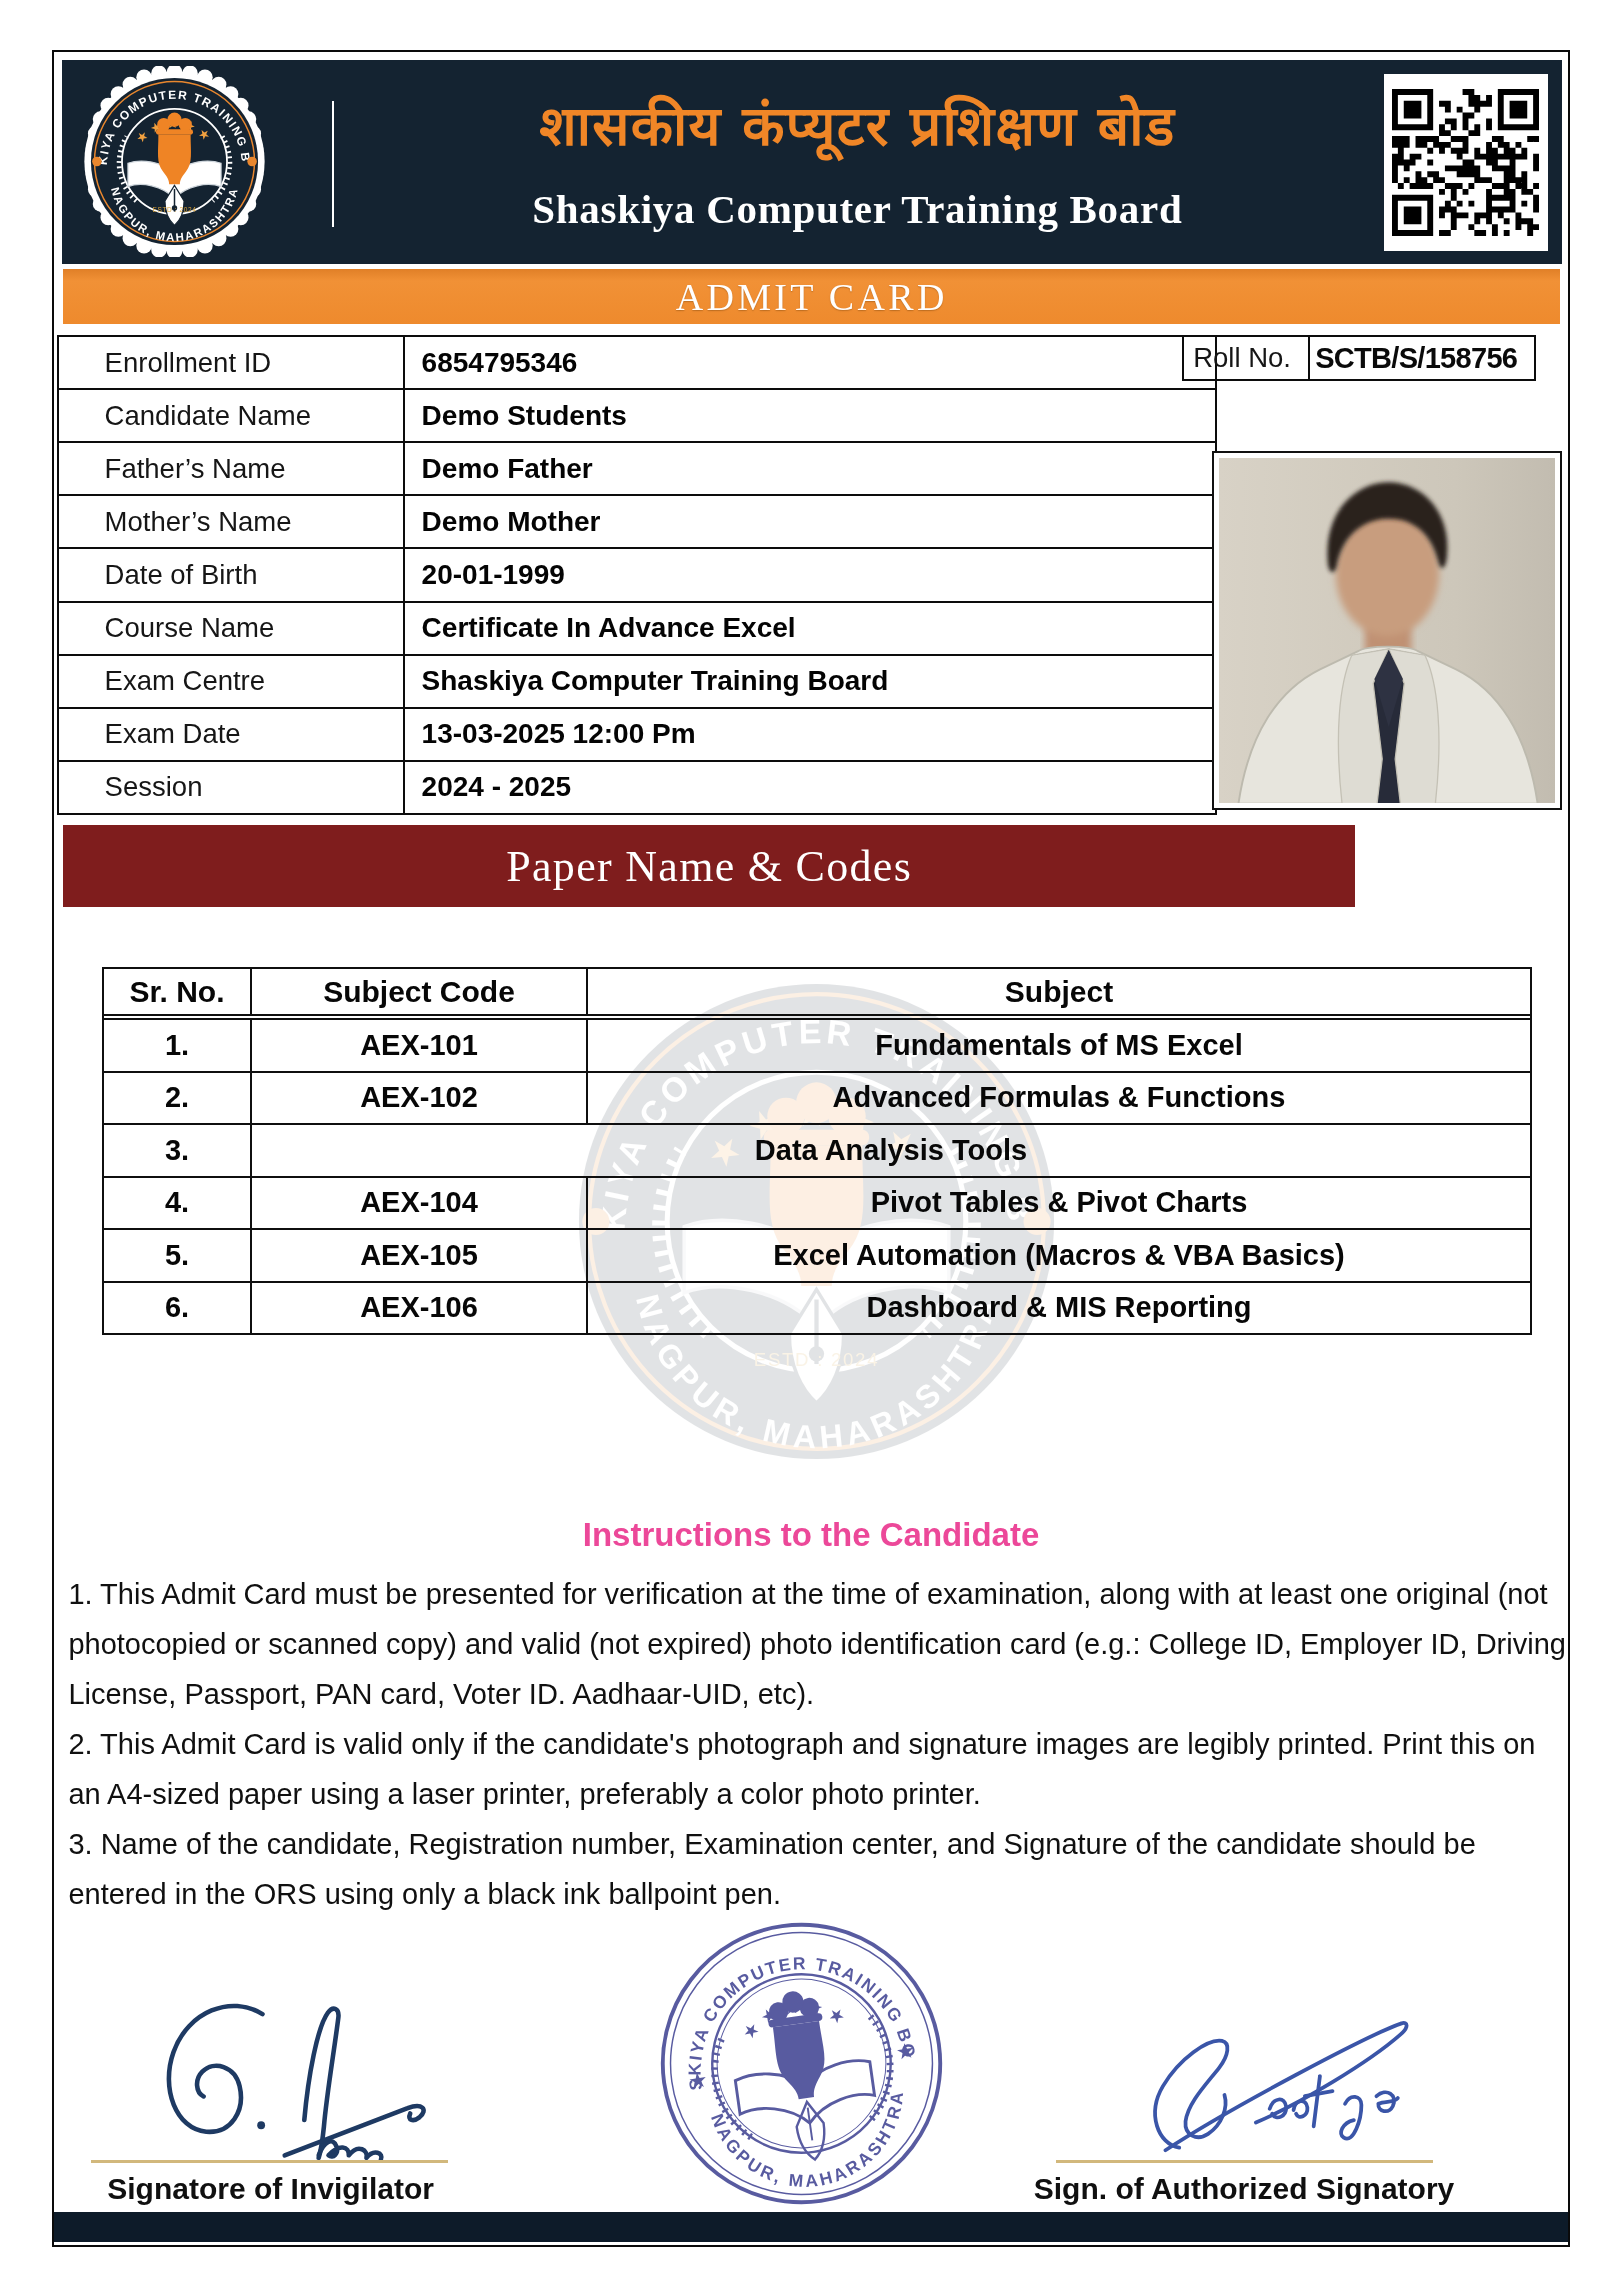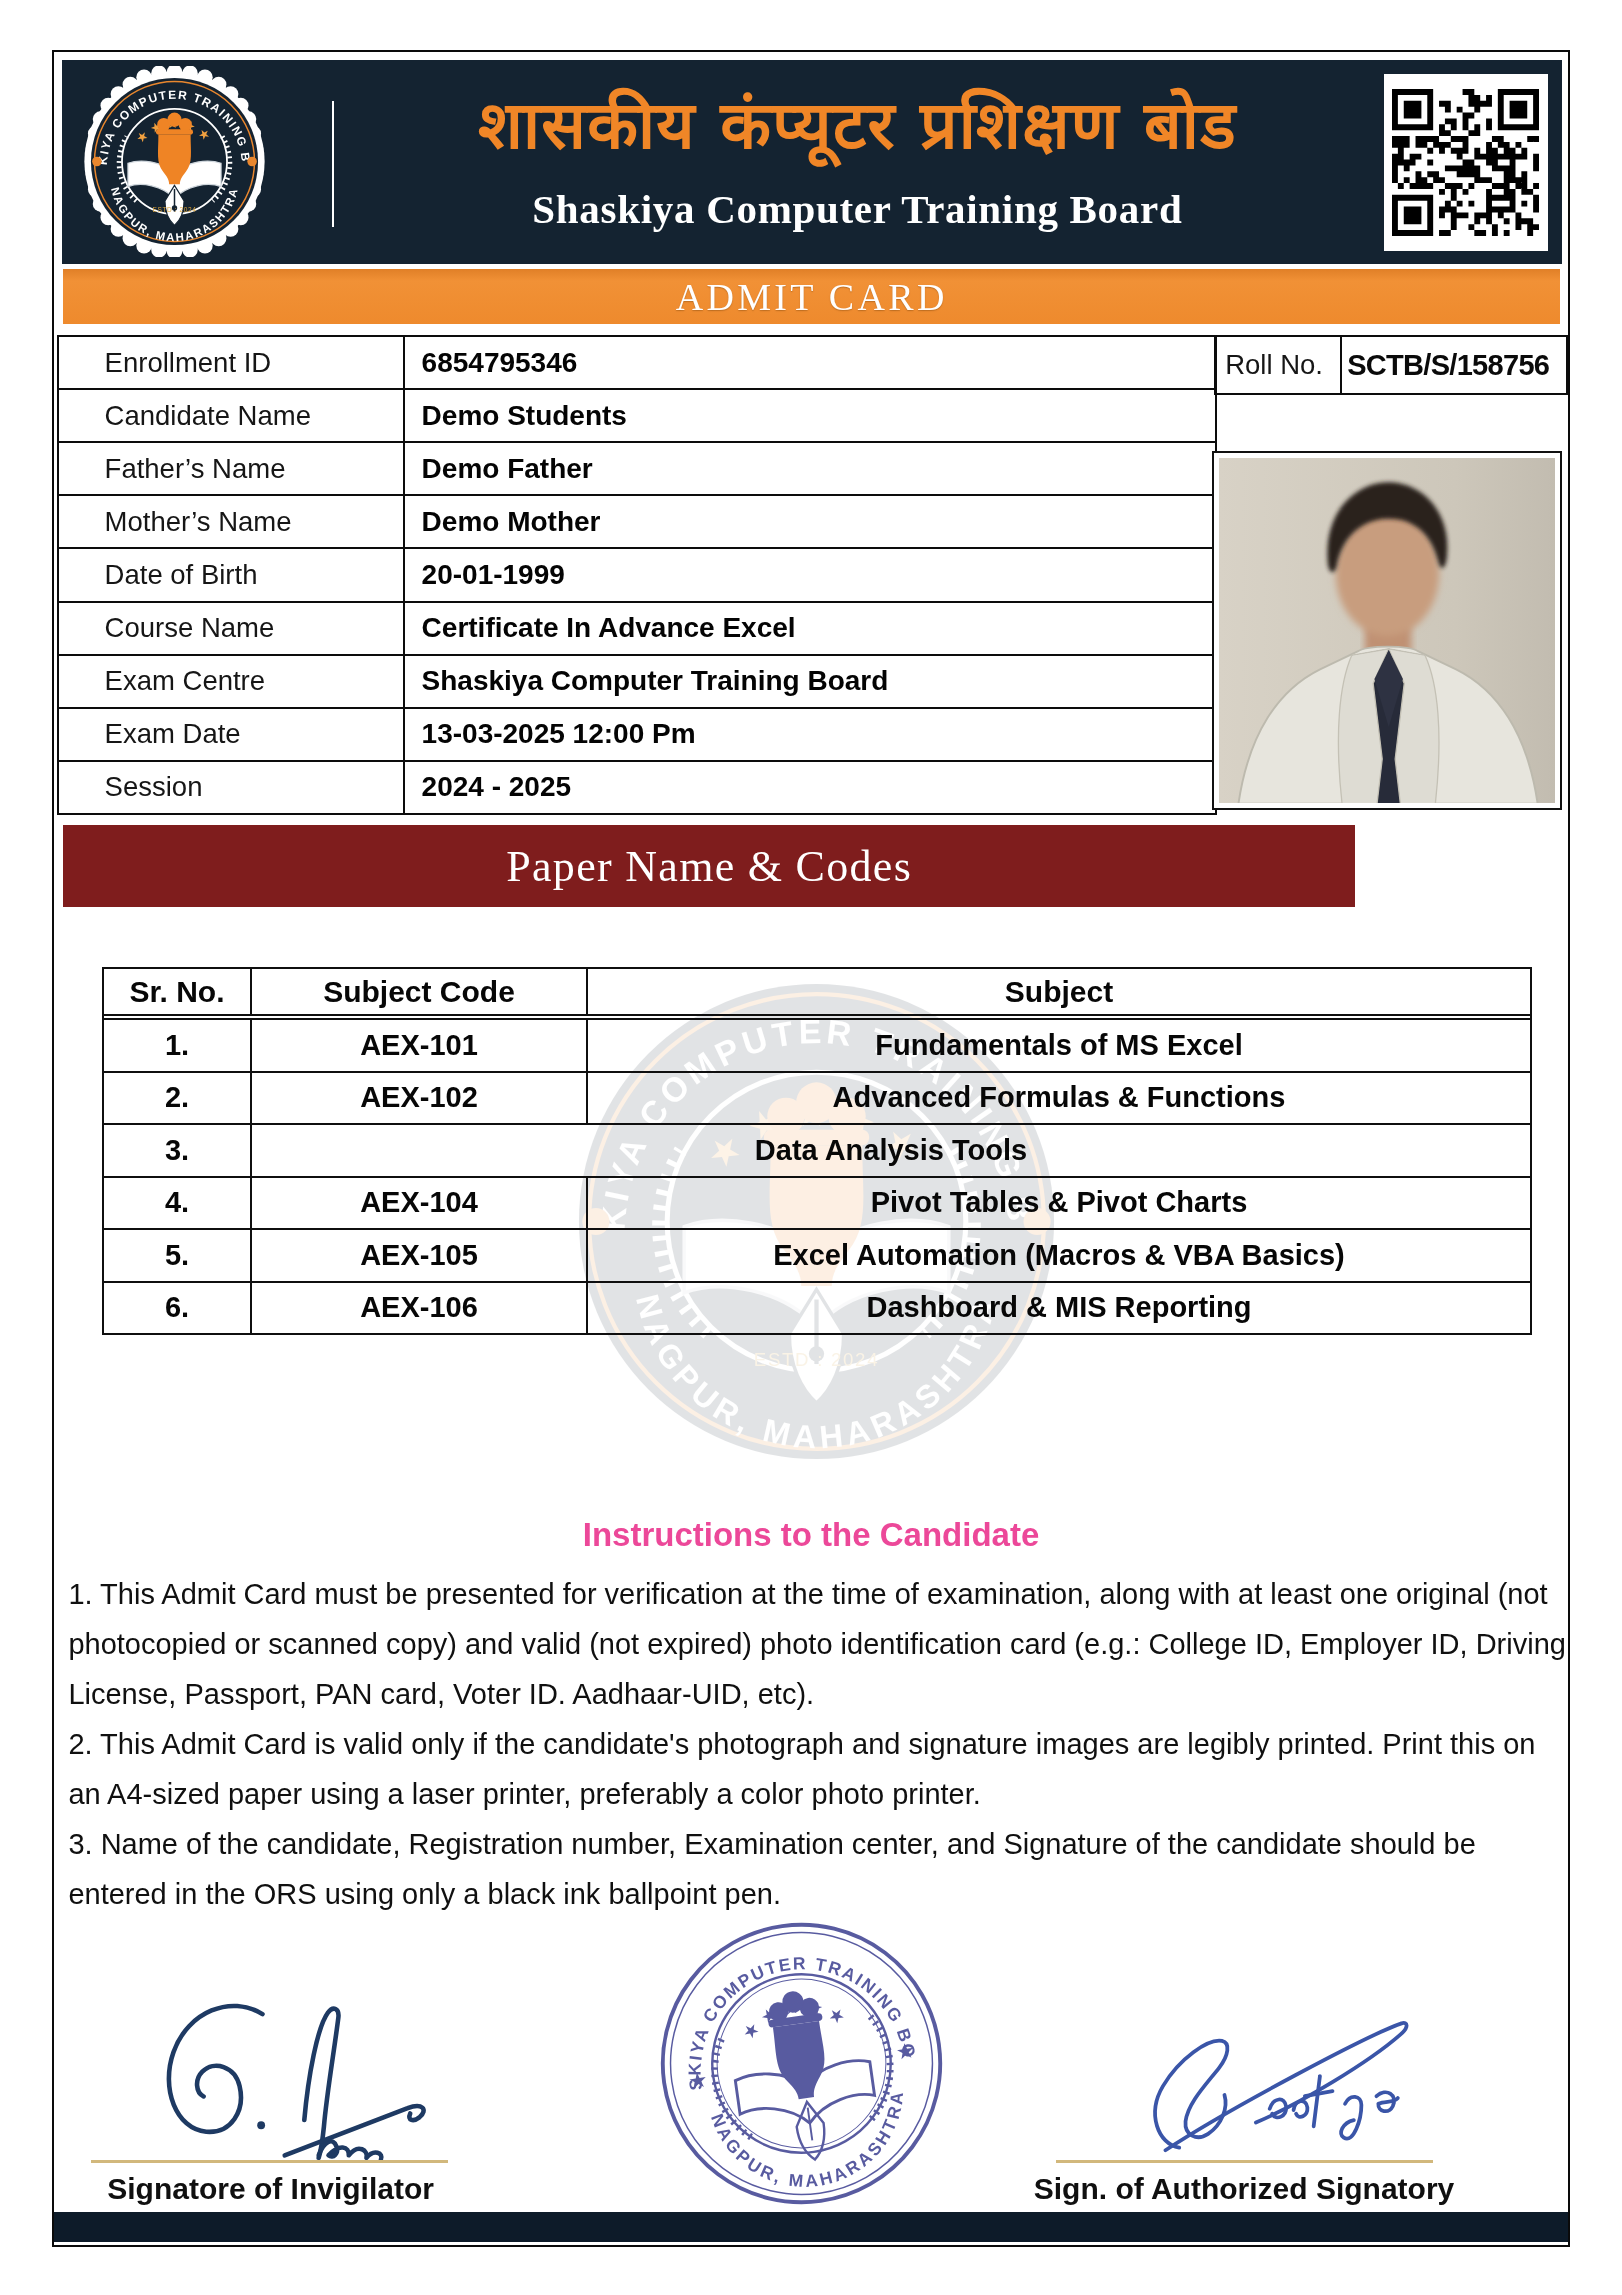--- a/index.html
+++ b/index.html
@@ -8,21 +8,21 @@
 
   
   .card { position:absolute; left:52px; top:50px; width:1518px; height:2197px;
           border:2.6px solid #0a0a0a; background:#fff; }
 
   
   .header-band { position:absolute; left:7.9px; top:7.9px; width:1500px; height:204px; background:#142331; }
   .logo-wrap { position:absolute; left:17px; top:6.5px; width:191px; height:191px; }
   .v-sep { position:absolute; left:270px; top:41px; width:2.6px; height:126px; background:#ffffff; }
   .title-block { position:absolute; left:285px; top:0; width:1021px; height:204px; text-align:center; }
-  .title-hindi { margin-top:17px; font-family:"DejaVu Sans", sans-serif; font-size:66px; line-height:98px;
+  .title-hindi { margin-top:17px; font-family:"DejaVu Sans", sans-serif; font-size:55px; line-height:98px;
                  font-weight:bold; color:#f08627; letter-spacing:1.3px; }
   .title-eng { margin-top:10.5px; font-family:"Liberation Serif", serif; font-size:41px; font-weight:bold;
                color:#ffffff; letter-spacing:0.7px; }
   .qr-box { position:absolute; right:14.4px; top:14.4px; width:164px; height:177px; background:#ffffff; }
   .qr-box svg { position:absolute; left:8.5px; top:14.4px; }
 
   
   .admit-band { position:absolute; left:9.2px; top:217px; width:1497px; height:55px;
                 background:linear-gradient(180deg,#e07f27 0%,#f19136 22%,#ee8a2d 100%);
                 display:flex; align-items:center; justify-content:center; }
@@ -32,21 +32,21 @@
   
   .details { position:absolute; left:2.6px; top:283px; width:1160px; height:480px;
              border:2.6px solid #0c0c0c; display:flex; flex-direction:column; }
   .d-row { flex:1; display:flex; border-bottom:2.6px solid #0c0c0c; }
   .d-row:last-child { border-bottom:none; }
   .d-label { width:346px; border-right:2.6px solid #0c0c0c; display:flex; align-items:center;
              padding-left:46px; font-size:27.5px; color:#161616; }
   .d-value { flex:1; display:flex; align-items:center; padding-left:17px;
              font-size:28px; font-weight:bold; color:#040404; }
 
-  .roll-block { position:absolute; left:1160px; top:283px; width:354px; height:60px;
+  .roll-block { position:absolute; left:1128px; top:283px; width:354px; height:46px;
                 border:2.6px solid #0c0c0c; display:flex; }
   .roll-label { width:126px; border-right:2.6px solid #0c0c0c; display:flex; align-items:center;
                 padding-left:9.2px; font-size:27.5px; color:#161616; }
   .roll-value { flex:1; display:flex; align-items:center; padding-left:5.2px;
                 font-size:29px; font-weight:bold; letter-spacing:-0.7px; color:#0a0a0a; }
 
   .photo-frame { position:absolute; left:1158px; top:399px; width:350px; height:359px;
                  border:2.6px solid #111; background:#fff; padding:4.6px; }
   .photo-frame svg { width:100%; height:100%; display:block; }
 

